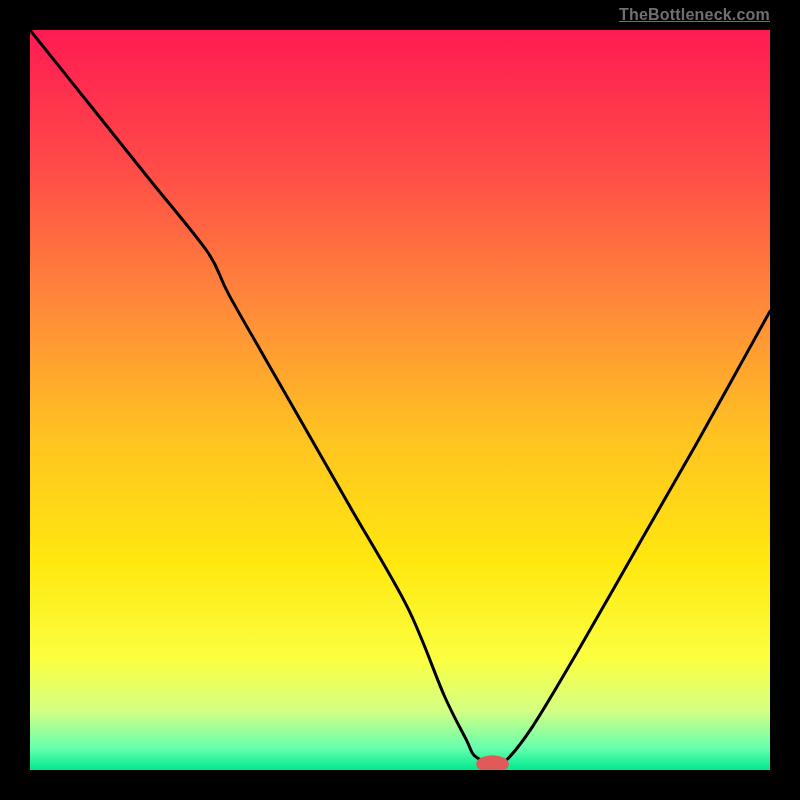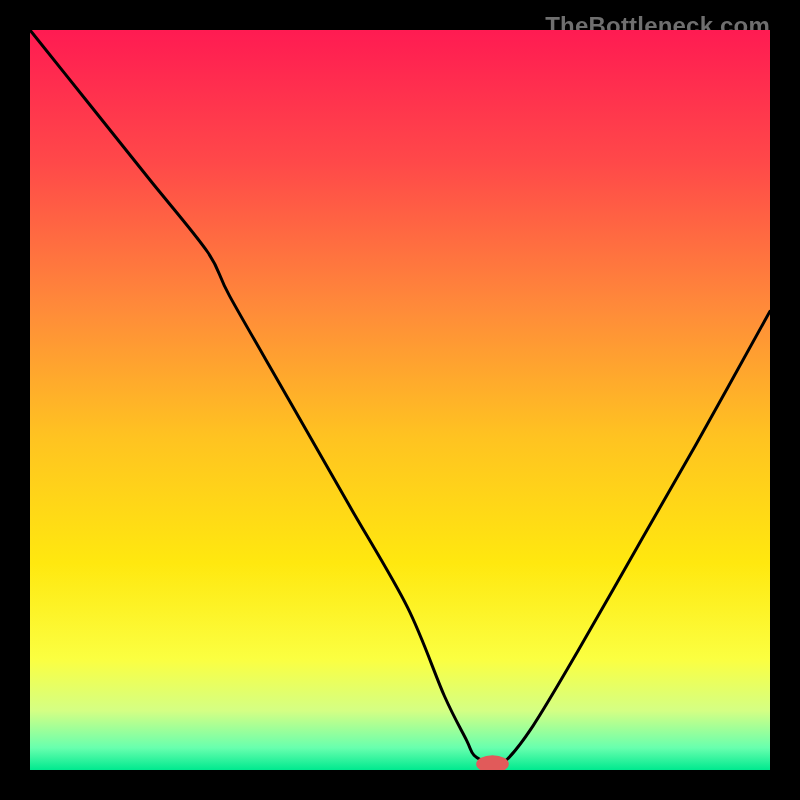--- a/index.html
+++ b/index.html
@@ -20,27 +20,28 @@
   }
   .plot-area {
     position: absolute;
     left: 30px;
     top: 30px;
     width: 740px;
     height: 740px;
   }
   .watermark {
     position: absolute;
-    top: 12px;
+    top: 6px;
     right: 30px;
     font-family: Arial, Helvetica, sans-serif;
-    font-size: 24px;
+    font-size: 16px;
     font-weight: 600;
     color: #6f6f6f;
     letter-spacing: 0.2px;
+    text-decoration: underline;
   }
   svg { display: block; }
 </style>
 </head>
 <body>
 
 <div class="frame">
 
   <div class="watermark">TheBottleneck.com</div>
 

